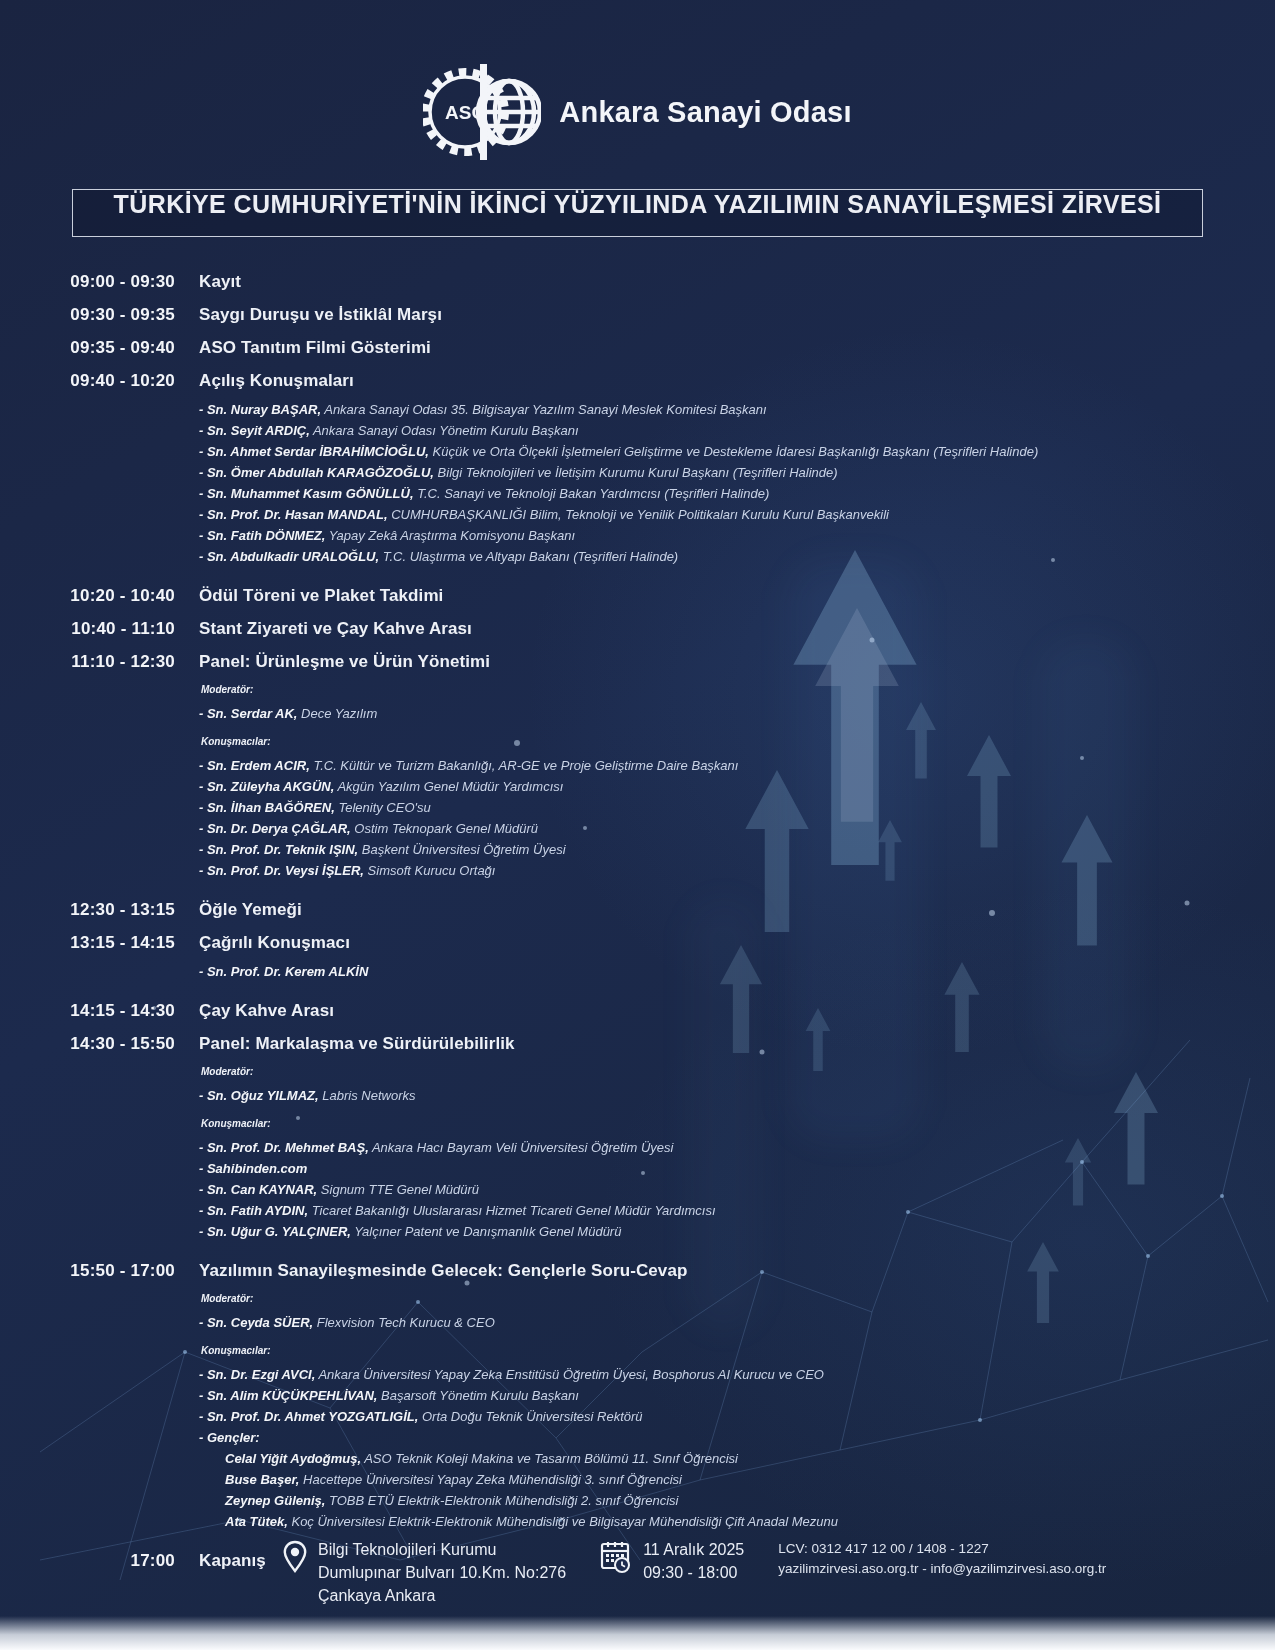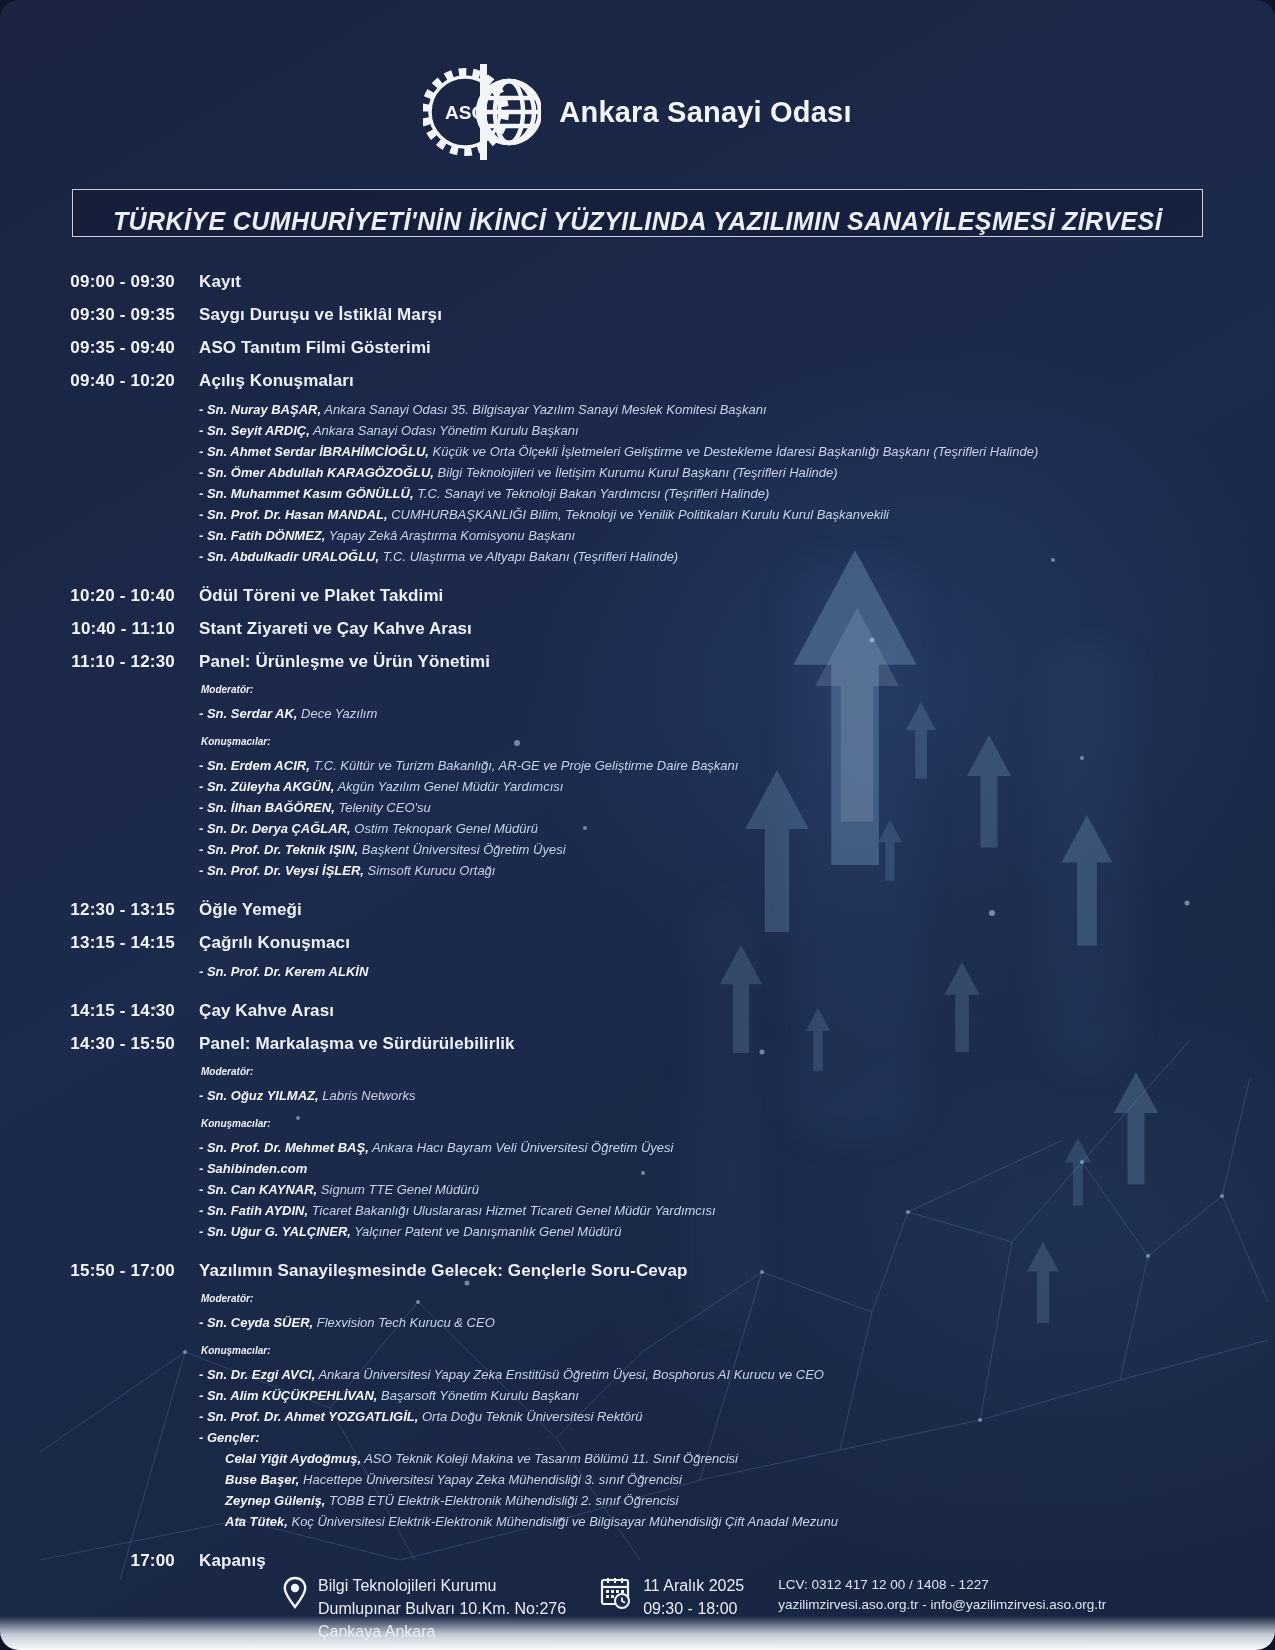--- a/index.html
+++ b/index.html
@@ -4,56 +4,55 @@
 <style>
   html,body{margin:0;padding:0;background:#0e1526;}
   .page{
     position:relative;width:1275px;height:1650px;overflow:hidden;
     font-family:"Liberation Sans",sans-serif;
     background:
       radial-gradient(ellipse 560px 520px at 72% 42%, rgba(64,106,168,0.20), rgba(64,106,168,0) 70%),
       radial-gradient(ellipse 700px 500px at 85% 75%, rgba(56,96,156,0.16), rgba(56,96,156,0) 70%),
       linear-gradient(150deg,#1a2441 0%,#1c2a4d 45%,#18253f 100%);
     color:#f2f4f8;
-    border-radius:19px;
   }
   .bg-layer{position:absolute;inset:0;pointer-events:none;}
   .streak{position:absolute;filter:blur(16px);border-radius:40px;}
   .s1{left:788px;top:560px;width:132px;height:580px;background:rgba(96,150,210,0.055);}
   .s2{left:1040px;top:640px;width:92px;height:430px;background:rgba(96,150,210,0.05);}
   .s3{left:688px;top:900px;width:72px;height:430px;background:rgba(96,150,210,0.04);}
   .bottom-fade{position:absolute;left:0;right:0;bottom:0;height:34px;
     background:linear-gradient(to bottom, rgba(247,248,250,0) 0%, rgba(228,233,240,0.85) 55%, #fafbfd 100%);}
 
   
   .header{position:absolute;top:58px;left:0;right:0;display:flex;justify-content:center;align-items:center;gap:18px;}
   .logo{flex:0 0 auto;}
   .org-name{font-size:29px;font-weight:bold;letter-spacing:0.2px;color:#f3f5f9;}
 
   
   .banner{position:absolute;left:72px;right:72px;top:189px;height:46px;
     border:1px solid #c9cfdb;background:rgba(11,17,36,0.30);
-    display:flex;align-items:flex-end;justify-content:center;font-style:italic;}
+    display:flex;align-items:flex-start;justify-content:center;}
   .banner-text{font-size:25px;font-weight:bold;letter-spacing:0.4px;color:#eceef4;white-space:nowrap;}
 
   
   .schedule{position:absolute;top:272px;left:65px;width:1105px;}
   .row{display:flex;margin-bottom:13px;}
   .row.has-blocks{margin-bottom:19px;}
   .time{width:110px;min-width:110px;text-align:right;font-weight:bold;font-size:17px;color:#f3f5f9;letter-spacing:0.2px;line-height:20px;}
   .content{margin-left:24px;flex:1;}
   .session-title{font-size:17px;font-weight:bold;color:#eef1f7;line-height:20px;letter-spacing:0.1px;}
   .block{margin-top:8px;}
   .block-label{font-style:italic;font-weight:bold;font-size:10px;color:#eff2f8;margin:0 0 3px 2px;line-height:20px;}
   .entry{font-size:13px;line-height:21px;color:#c9d3e6;font-style:italic;}
   .entry .entry-name{font-weight:bold;color:#f3f5f9;}
   .entry.indent{margin-left:26px;}
 
   
-  .footer{position:absolute;left:283px;top:1538px;display:flex;align-items:flex-start;gap:34px;margin-top:36px;}
+  .footer{position:absolute;left:283px;top:1538px;display:flex;align-items:flex-start;gap:34px;}
   .f-col{display:flex;gap:11px;align-items:flex-start;}
   .f-lines{font-size:16px;line-height:23px;color:#e9edf5;}
   .f-contact{font-size:13.5px;line-height:20px;color:#dde3ee;padding-top:1px;}
   .f-icon{flex:0 0 auto;margin-top:2px;}
 </style>
 </head>
 <body>
 
 <div class="page">
 

